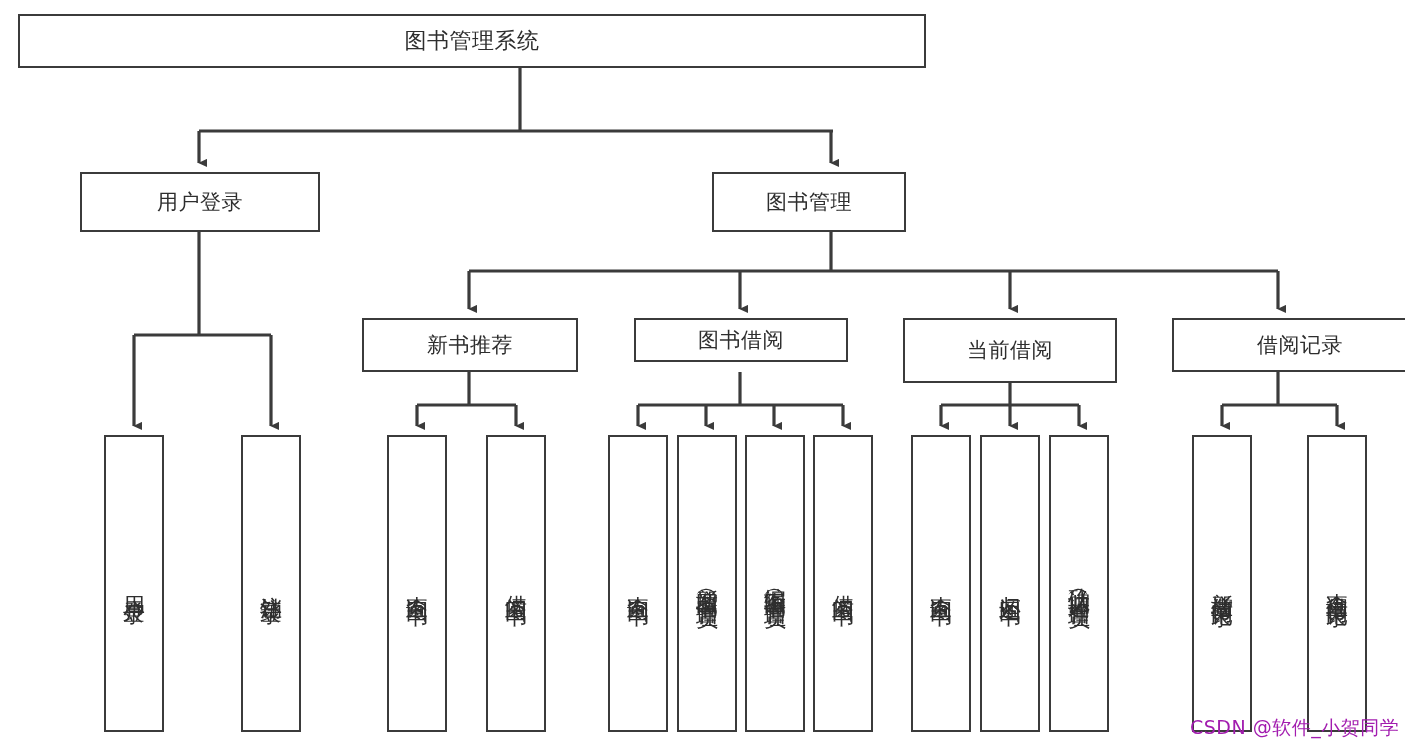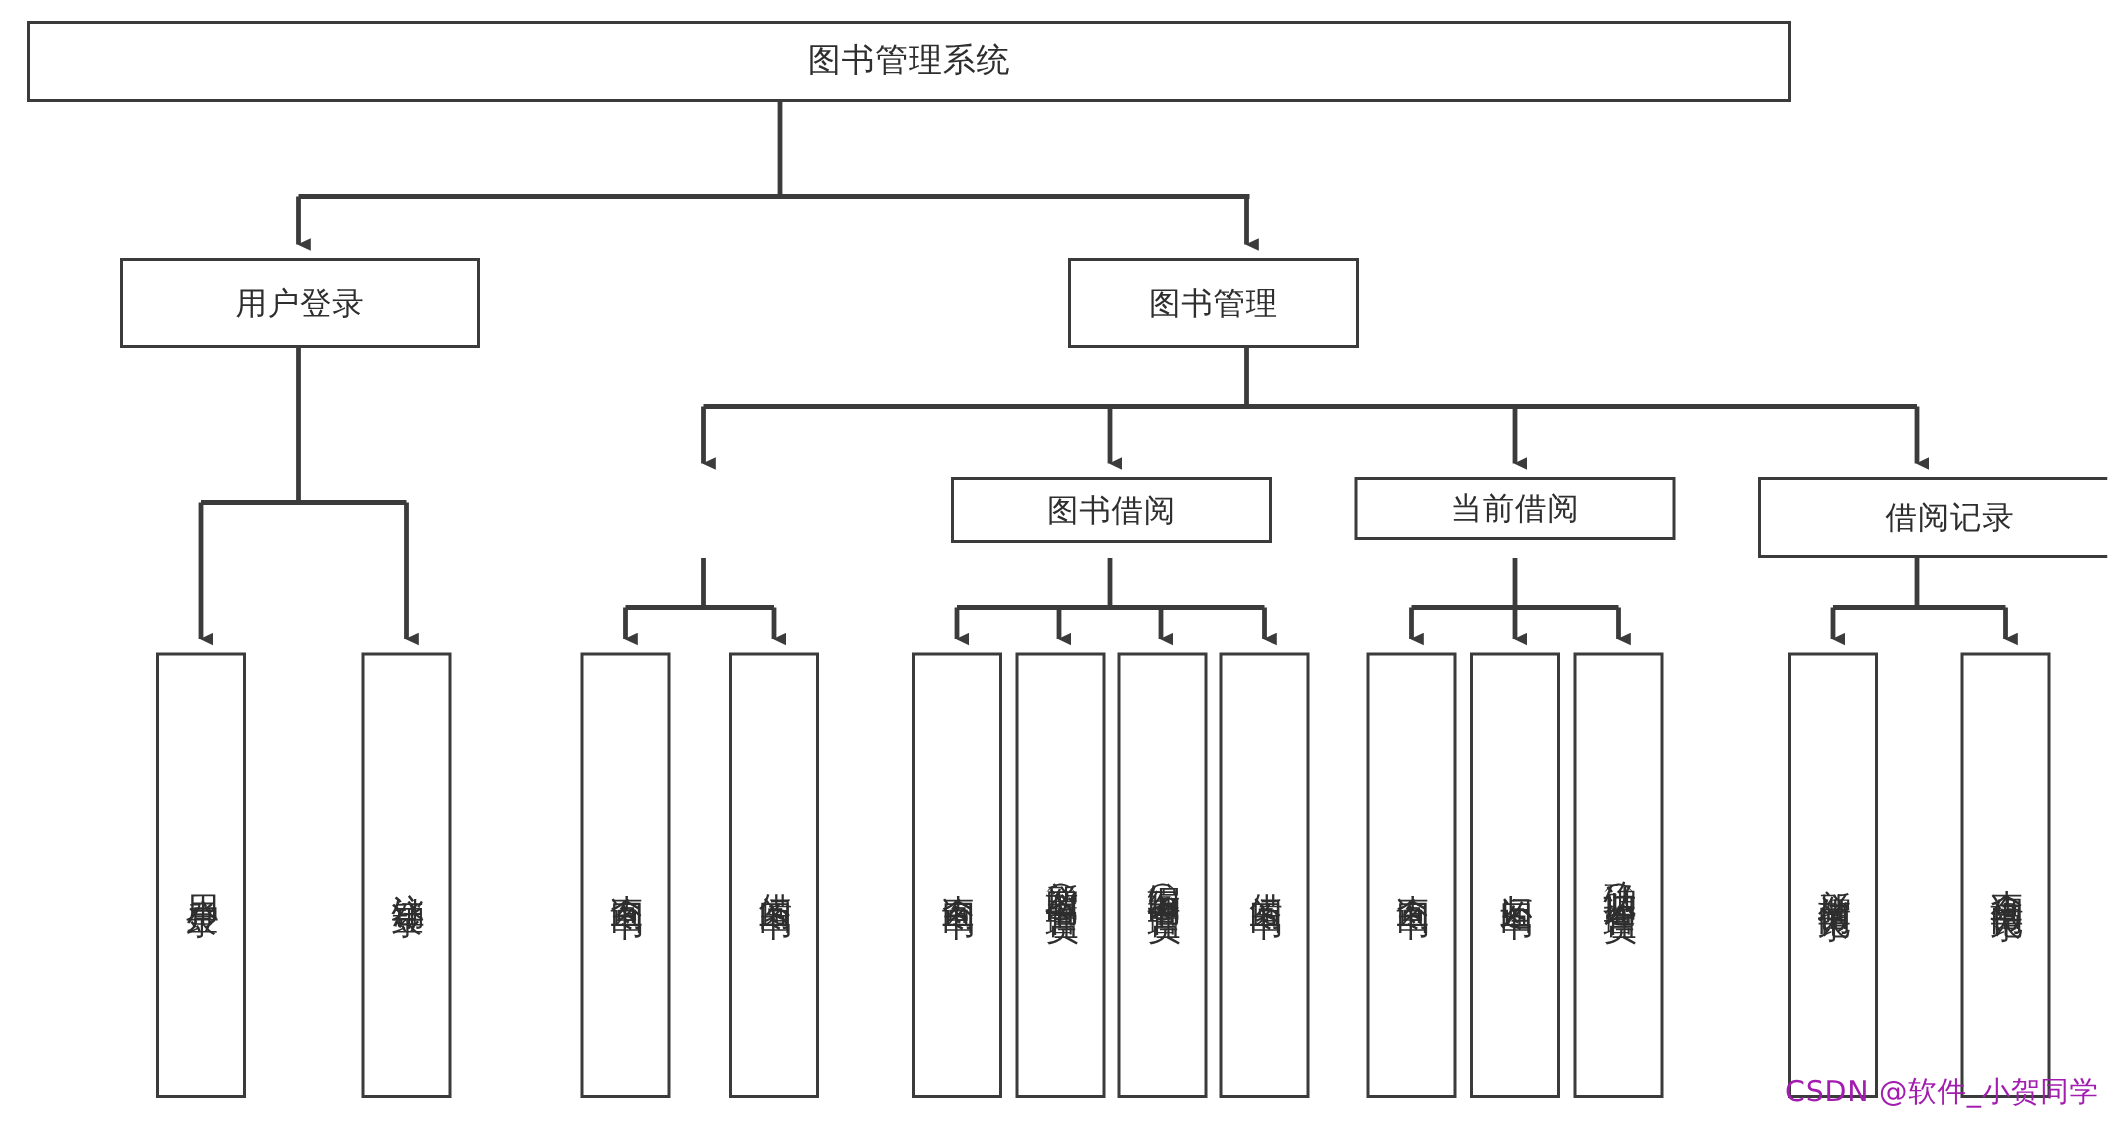--- a/index.html
+++ b/index.html
@@ -115,35 +115,38 @@
       <path d="M 1010 405 L 1010 426" marker-end="url(#arrowhead)"></path>
       <path d="M 1079 405 L 1079 426" marker-end="url(#arrowhead)"></path>
 
       <path d="M 1278 372 L 1278 405"></path>
       <path d="M 1222 405 L 1337 405"></path>
       <path d="M 1222 405 L 1222 426" marker-end="url(#arrowhead)"></path>
       <path d="M 1337 405 L 1337 426" marker-end="url(#arrowhead)"></path>
     </g>
   </svg>
 
-  <div class="node root" style="left:18px; top:14px; width:1176px; height:54px;">
+  <div class="node root" style="left:18px; top:14px; width:908px; height:54px;">
     <span class="node-label">图书管理系统</span>
   </div>
 
   <div class="node" style="left:80px; top:172px; width:240px; height:60px;">
     <span class="node-label">用户登录</span>
   </div>
   <div class="node" style="left:712px; top:172px; width:194px; height:60px;">
     <span class="node-label">图书管理</span>
   </div>
 
+  <div class="node" style="left:362px; top:318px; width:216px; height:54px;">
+    <span class="node-label">新书推荐</span>
+  </div>
   <div class="node" style="left:634px; top:318px; width:214px; height:44px;">
     <span class="node-label">图书借阅</span>
   </div>
-  <div class="node" style="left:903px; top:318px; width:214px; height:42px;">
+  <div class="node" style="left:903px; top:318px; width:214px; height:65px;">
     <span class="node-label">当前借阅</span>
   </div>
   <div class="node" style="left:1172px; top:318px; width:256px; height:54px;">
     <span class="node-label">借阅记录</span>
   </div>
 
   <div class="node vertical" style="left:104px; top:435px; width:60px; height:297px;">
     <span class="node-label">用户登录</span>
   </div>
   <div class="node vertical" style="left:241px; top:435px; width:60px; height:297px;">

